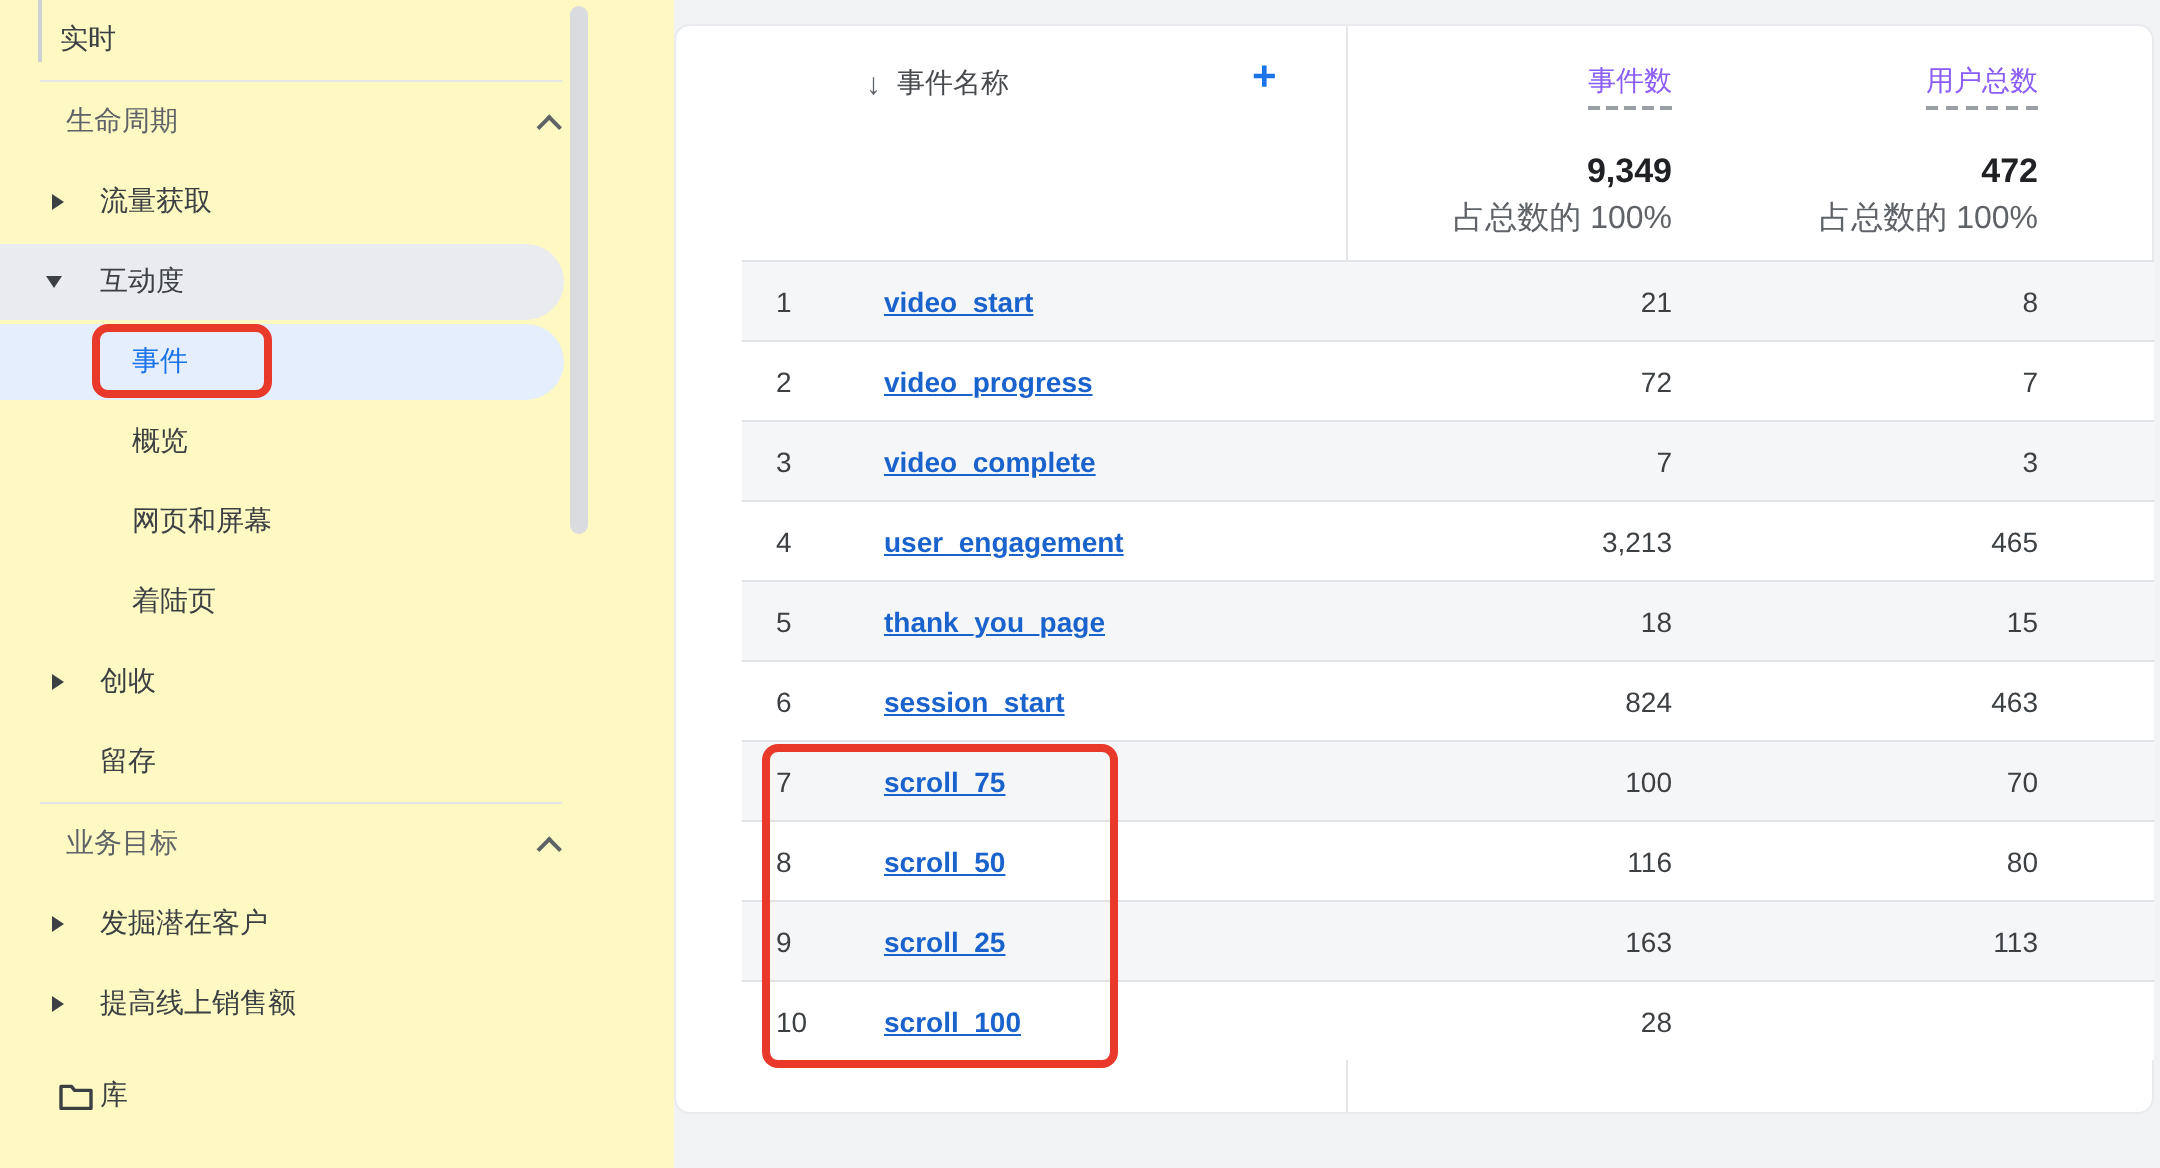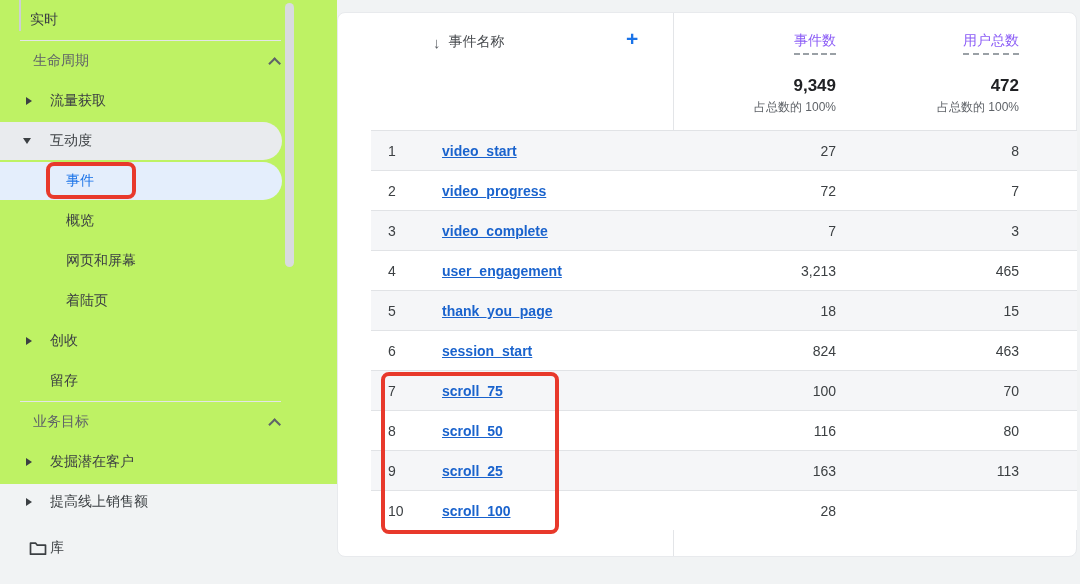--- a/index.html
+++ b/index.html
@@ -6,22 +6,22 @@
   html,body { width:1080px; height:584px; overflow:hidden; }
   body {
     position: relative;
     background: #f1f3f4;
     font-family: "Liberation Sans", sans-serif;
     color: #3c4043;
   }
 
   
   .sidebar {
-    position:absolute; left:0; top:0; width:337px; height:484px;
-    background:#bef264;
+    position:absolute; left:0; top:0; width:337px; height:584px;
+    background:#fef9c3;
   }
   .left-edge-line { position:absolute; left:19px; top:0; width:2px; height:31px; background:#cdd0d4; }
   .sb-scrollbar { position:absolute; left:285px; top:3px; width:9px; height:264px; background:#d9dbdf; border-radius:5px; }
 
   .s-flow { position:absolute; left:0; top:0; width:100%; }
   .s-item, .s-section {
     position:relative; height:40px; display:flex; align-items:center;
     font-size:14px; color:#3c4043; cursor:pointer;
   }
   .s-item .pill-bg { position:absolute; left:0; top:1px; right:55px; bottom:1px; border-radius:0 20px 20px 0; z-index:0; }
@@ -62,21 +62,21 @@
   .sort-icon { color:#5f6368; font-size:15px; }
   .add-btn { position:absolute; left:288px; top:14px; font-size:21px; color:#1a73e8; font-weight:bold; cursor:pointer; }
 
   .mcell { position:absolute; text-align:right; }
   .mcell.c1 { left:335px; width:163px; }
   .mcell.c2 { left:498px; width:183px; }
   .hdr-row .mcell { top:19px; font-size:14px; color:#8b5cf6; }
   .dashed { display:inline-block; border-bottom:2px dashed #9aa0a6; padding-bottom:3px; cursor:pointer; }
 
   .tot-num .mcell { top:63px; font-size:17px; font-weight:bold; color:#202124; }
-  .tot-share .mcell { top:86px; font-size:12px; color:#5f6368; }
+  .tot-share .mcell { top:86px; font-size:16px; color:#5f6368; }
 
   .tbody { position:absolute; left:33px; top:117px; width:706px; }
   .trow { position:relative; height:40px; border-top:1px solid #e1e3e6; background:#ffffff; }
   .trow.alt { background:#f5f6f8; }
   .rank { position:absolute; left:17px; top:12px; font-size:14px; color:#3c4043; }
   .ename { position:absolute; left:71px; top:12px; font-size:14px; font-weight:bold; color:#1a63cd; text-decoration:underline; cursor:pointer; }
   .val { position:absolute; top:12px; font-size:14px; color:#3c4043; text-align:right; }
   .val.c1 { left:300px; width:165px; }
   .val.c2 { left:465px; width:183px; }
 
@@ -177,21 +177,21 @@
   <div class="tot-share">
     <div class="mcell c1">占总数的 100%</div>
     <div class="mcell c2">占总数的 100%</div>
   </div>
 
   <div class="tbody" id="table-body">
 
     <div class="trow alt">
         <span class="rank">1</span>
         <span class="ename">video_start</span>
-        <span class="val c1">27</span>
+        <span class="val c1">21</span>
         <span class="val c2">8</span>
       </div>
       <div class="trow">
         <span class="rank">2</span>
         <span class="ename">video_progress</span>
         <span class="val c1">72</span>
         <span class="val c2">7</span>
       </div>
       <div class="trow alt">
         <span class="rank">3</span>

